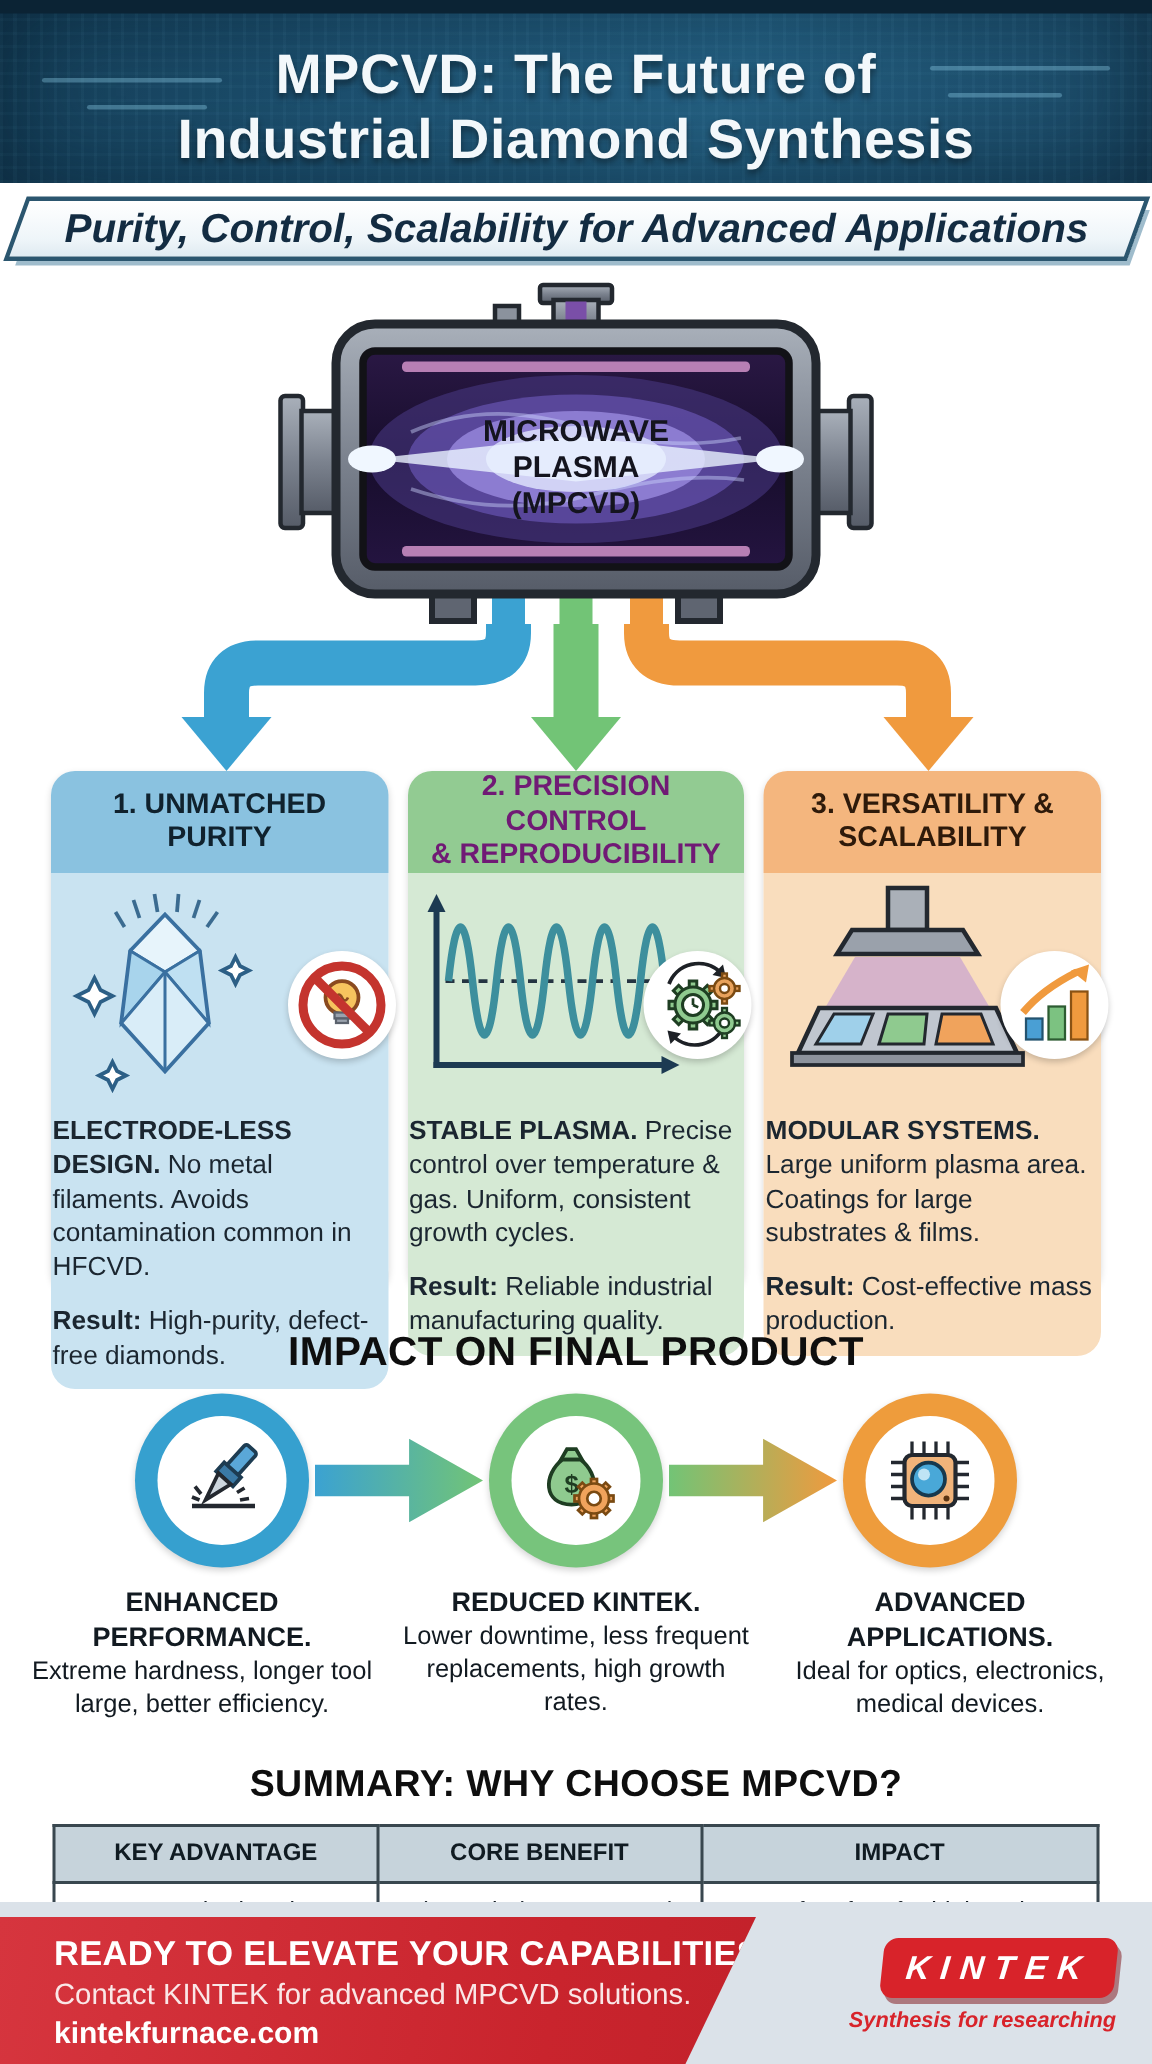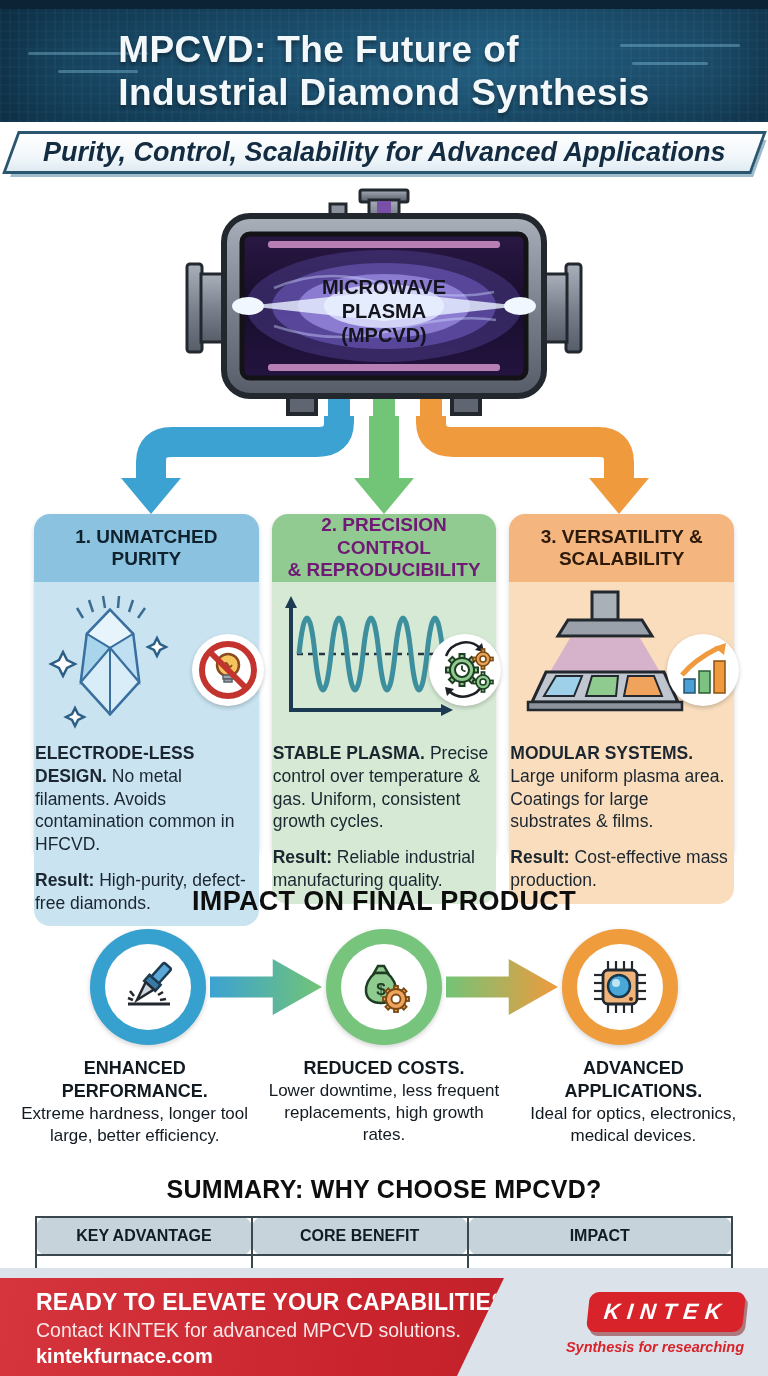--- a/index.html
+++ b/index.html
@@ -12,21 +12,21 @@
     display:flex;flex-direction:column;justify-content:center;align-items:center;
     box-shadow:inset 0 0 70px rgba(4,22,36,.6);}
   .header::before{content:"";position:absolute;inset:0;opacity:.55;
     background:
       repeating-linear-gradient(90deg,rgba(130,200,230,.08) 0 2px,transparent 2px 9px),
       repeating-linear-gradient(0deg,rgba(130,200,230,.06) 0 2px,transparent 2px 9px);}
   .header::after{content:"";position:absolute;top:0;left:0;right:0;height:9px;background:#0b2334;}
   .hstreak{position:absolute;height:3px;background:rgba(150,215,240,.35);border-radius:2px;}
   .hs1{width:120px;left:28px;top:52px}.hs2{width:80px;left:58px;top:70px}
   .hs3{width:120px;right:28px;top:44px}.hs4{width:76px;right:60px;top:62px}
-  .title{position:relative;z-index:2;text-align:left;color:#f3f8fb;font-weight:700;
+  .title{position:relative;z-index:2;text-align:center;color:#f3f8fb;font-weight:700;
     font-size:37px;line-height:1.15;letter-spacing:.4px;margin-top:22px;
     text-shadow:0 3px 4px rgba(0,0,0,.4);}
 
   
   .banner{position:relative;height:56px;display:flex;align-items:center;justify-content:center;margin-top:2px;}
   .slash{width:4px;height:42px;background:#2b566f;transform:skewX(-22deg);margin:0 4px;border-radius:1px;}
   .slash.lite{background:#7fa3b8;}
   .banner-box{transform:skewX(-20deg);background:linear-gradient(180deg,#ffffff 0%,#eef5f9 70%,#dfeaf1 100%);
     border:3px solid #2b566f;box-shadow:6px 6px 0 -3px #9fbccc;padding:3px 30px;margin:0 10px;}
   .banner-text{display:block;transform:skewX(20deg);font-style:italic;font-weight:700;
@@ -69,21 +69,21 @@
   .fa1{background:linear-gradient(90deg,#3ba2d2,#72c476);}
   .fa2{background:linear-gradient(90deg,#72c476,#f09a3e);}
   .impact-labels{display:flex;justify-content:center;gap:8px;padding:12px 14px 0;}
   .impact-label{width:244px;text-align:center;font-size:17px;line-height:1.28;color:#121a21;}
   .impact-label .lead{display:block;font-size:18px;}
 
   
   .summary-title{margin:28px 0 12px;text-align:center;font-size:25px;font-weight:800;color:#0e0e0e;letter-spacing:.3px;}
   table.summary{border-collapse:collapse;margin:0 auto;width:698px;background:#fff;}
   table.summary th,table.summary td{border:2px solid #39474f;text-align:center;padding:9px 6px;}
-  table.summary th{background:#c6d3db;font-size:16px;font-weight:700;color:#101b22;border-radius:11px;}
+  table.summary th{background:#c6d3db;font-size:16px;font-weight:700;color:#101b22;}
   table.summary td{font-size:16.5px;color:#141d24;}
   table.summary tr.alt td{background:#e5eaee;}
 
   
   .footer{position:absolute;left:0;bottom:0;width:768px;height:108px;background:#dbe2e9;}
   .footer-red{position:absolute;left:0;top:10px;width:672px;height:98px;
     background:linear-gradient(100deg,#d6353e 0%,#c9242d 55%,#bb1f28 100%);
     clip-path:polygon(0 0,75% 0,68% 100%,0 100%);
     box-sizing:border-box;padding:11px 0 0 36px;color:#fff;}
   .f-head{font-size:23px;font-weight:800;letter-spacing:.2px;}
@@ -408,21 +408,21 @@
           </svg>
         </div>
       </div>
     </div>
     <div class="impact-labels">
       <div class="impact-label">
         <span class="lead">ENHANCED PERFORMANCE.</span>
         <span>Extreme hardness, longer tool large, better efficiency.</span>
       </div>
       <div class="impact-label">
-        <span class="lead">REDUCED COSTS.</span>
+        <span class="lead">REDUCED KINTEK.</span>
         <span>Lower downtime, less frequent replacements, high growth rates.</span>
       </div>
       <div class="impact-label">
         <span class="lead">ADVANCED APPLICATIONS.</span>
         <span>Ideal for optics, electronics, medical devices.</span>
       </div>
     </div>
   </div>
 
   <div class="summary-title">SUMMARY: WHY CHOOSE MPCVD?</div>

